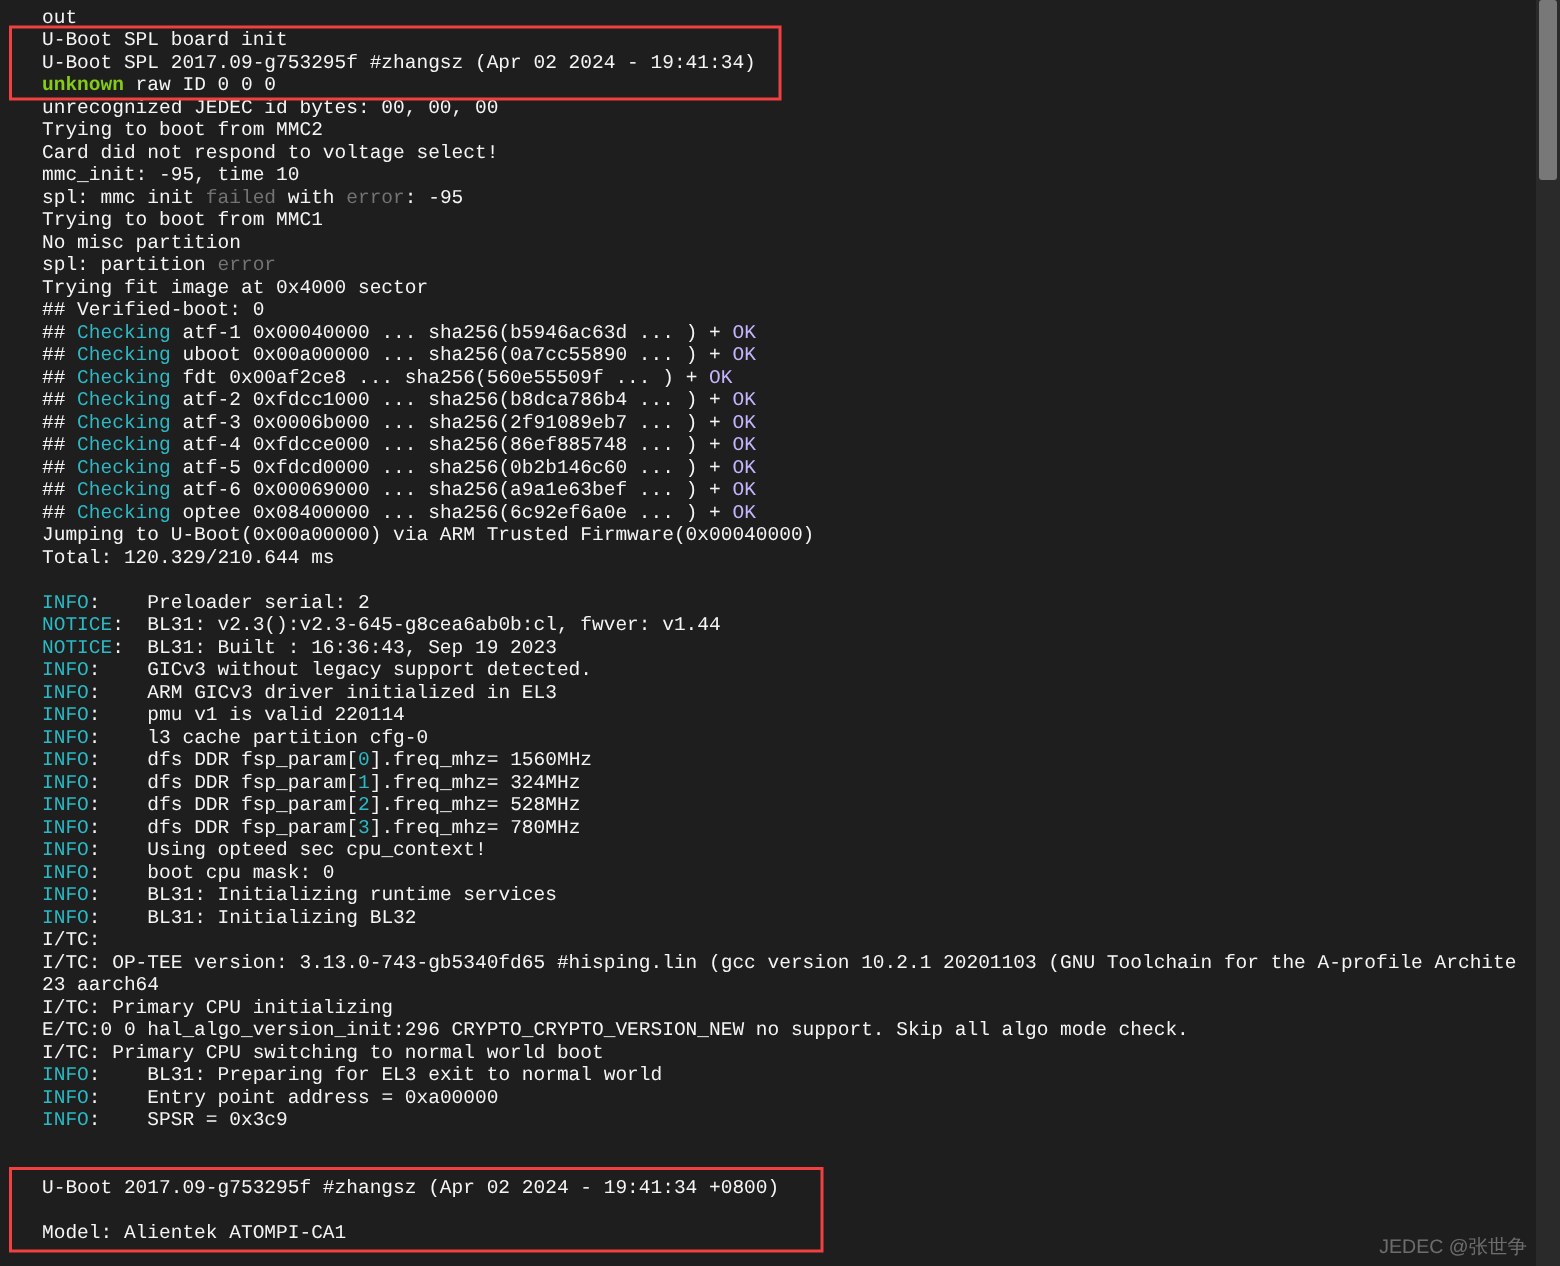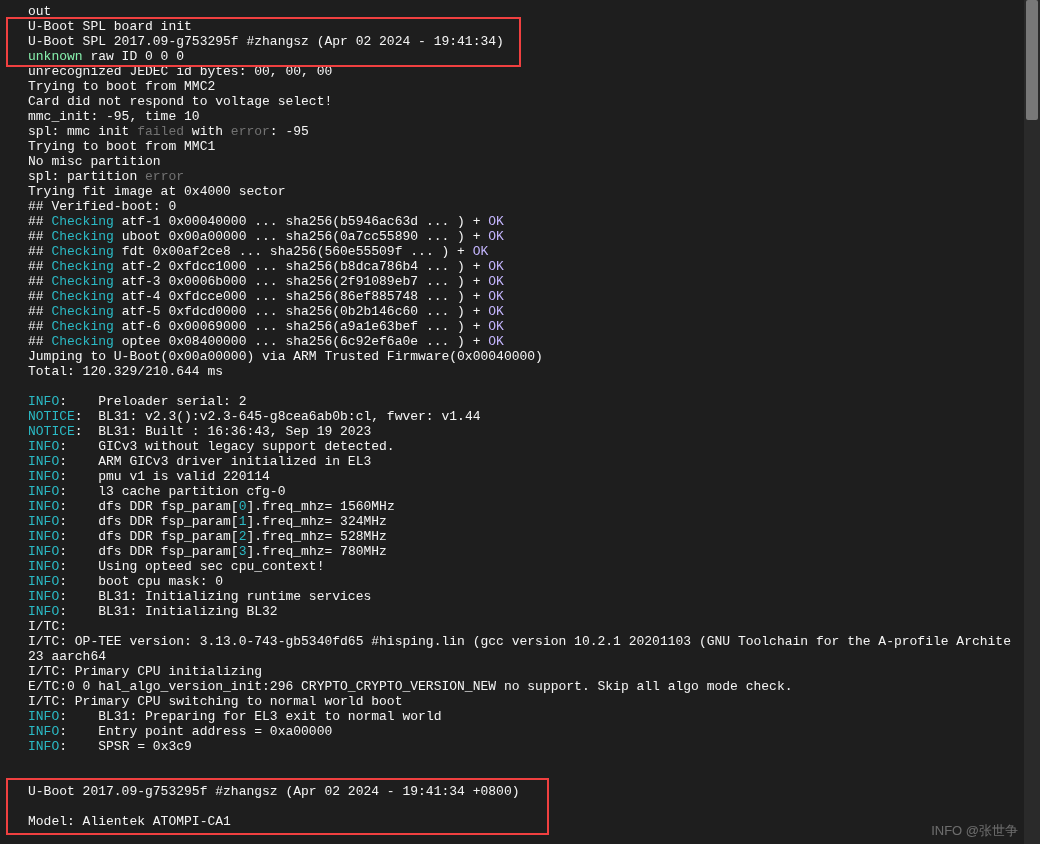--- a/index.html
+++ b/index.html
@@ -38,21 +38,21 @@
     left: 2px;
     width: 12px;
     height: 120px;
     background: #787878;
     border-radius: 2px;
   }
   .w { color: #f5f5f5; }
   .cyan { color: #2bbac5; }
   .green { color: #c4b5fd; }
   .red { color: #737373; }
-  .orange { color: #86efac; }
+  .orange { color: #84cc16; font-weight: bold; }
   .line { display: block; min-height: 15px; }
   .redbox1 {
     position: absolute;
     left: 6px;
     top: 17px;
     width: 515px;
     height: 50px;
     border: 2px solid #f04040;
     pointer-events: none;
   }
@@ -79,13 +79,13 @@
 
 <div class="terminal" id="term"><span class="line"><span class="w">out</span></span><span class="line"><span class="w">U-Boot SPL board init</span></span><span class="line"><span class="w">U-Boot SPL 2017.09-g753295f #zhangsz (Apr 02 2024 - 19:41:34)</span></span><span class="line"><span class="orange">unknown</span><span class="w"> raw ID 0 0 0</span></span><span class="line"><span class="w">unrecognized JEDEC id bytes: 00, 00, 00</span></span><span class="line"><span class="w">Trying to boot from MMC2</span></span><span class="line"><span class="w">Card did not respond to voltage select!</span></span><span class="line"><span class="w">mmc_init: -95, time 10</span></span><span class="line"><span class="w">spl: mmc init </span><span class="red">failed</span><span class="w"> with </span><span class="red">error</span><span class="w">: -95</span></span><span class="line"><span class="w">Trying to boot from MMC1</span></span><span class="line"><span class="w">No misc partition</span></span><span class="line"><span class="w">spl: partition </span><span class="red">error</span></span><span class="line"><span class="w">Trying fit image at 0x4000 sector</span></span><span class="line"><span class="w">## Verified-boot: 0</span></span><span class="line"><span class="w">## </span><span class="cyan">Checking</span><span class="w"> atf-1 0x00040000 ... sha256(b5946ac63d ... ) + </span><span class="green">OK</span></span><span class="line"><span class="w">## </span><span class="cyan">Checking</span><span class="w"> uboot 0x00a00000 ... sha256(0a7cc55890 ... ) + </span><span class="green">OK</span></span><span class="line"><span class="w">## </span><span class="cyan">Checking</span><span class="w"> fdt 0x00af2ce8 ... sha256(560e55509f ... ) + </span><span class="green">OK</span></span><span class="line"><span class="w">## </span><span class="cyan">Checking</span><span class="w"> atf-2 0xfdcc1000 ... sha256(b8dca786b4 ... ) + </span><span class="green">OK</span></span><span class="line"><span class="w">## </span><span class="cyan">Checking</span><span class="w"> atf-3 0x0006b000 ... sha256(2f91089eb7 ... ) + </span><span class="green">OK</span></span><span class="line"><span class="w">## </span><span class="cyan">Checking</span><span class="w"> atf-4 0xfdcce000 ... sha256(86ef885748 ... ) + </span><span class="green">OK</span></span><span class="line"><span class="w">## </span><span class="cyan">Checking</span><span class="w"> atf-5 0xfdcd0000 ... sha256(0b2b146c60 ... ) + </span><span class="green">OK</span></span><span class="line"><span class="w">## </span><span class="cyan">Checking</span><span class="w"> atf-6 0x00069000 ... sha256(a9a1e63bef ... ) + </span><span class="green">OK</span></span><span class="line"><span class="w">## </span><span class="cyan">Checking</span><span class="w"> optee 0x08400000 ... sha256(6c92ef6a0e ... ) + </span><span class="green">OK</span></span><span class="line"><span class="w">Jumping to U-Boot(0x00a00000) via ARM Trusted Firmware(0x00040000)</span></span><span class="line"><span class="w">Total: 120.329/210.644 ms</span></span><span class="line">&nbsp;</span><span class="line"><span class="cyan">INFO</span><span class="w">:    Preloader serial: 2</span></span><span class="line"><span class="cyan">NOTICE</span><span class="w">:  BL31: v2.3():v2.3-645-g8cea6ab0b:cl, fwver: v1.44</span></span><span class="line"><span class="cyan">NOTICE</span><span class="w">:  BL31: Built : 16:36:43, Sep 19 2023</span></span><span class="line"><span class="cyan">INFO</span><span class="w">:    GICv3 without legacy support detected.</span></span><span class="line"><span class="cyan">INFO</span><span class="w">:    ARM GICv3 driver initialized in EL3</span></span><span class="line"><span class="cyan">INFO</span><span class="w">:    pmu v1 is valid 220114</span></span><span class="line"><span class="cyan">INFO</span><span class="w">:    l3 cache partition cfg-0</span></span><span class="line"><span class="cyan">INFO</span><span class="w">:    dfs DDR fsp_param[</span><span class="cyan">0</span><span class="w">].freq_mhz= 1560MHz</span></span><span class="line"><span class="cyan">INFO</span><span class="w">:    dfs DDR fsp_param[</span><span class="cyan">1</span><span class="w">].freq_mhz= 324MHz</span></span><span class="line"><span class="cyan">INFO</span><span class="w">:    dfs DDR fsp_param[</span><span class="cyan">2</span><span class="w">].freq_mhz= 528MHz</span></span><span class="line"><span class="cyan">INFO</span><span class="w">:    dfs DDR fsp_param[</span><span class="cyan">3</span><span class="w">].freq_mhz= 780MHz</span></span><span class="line"><span class="cyan">INFO</span><span class="w">:    Using opteed sec cpu_context!</span></span><span class="line"><span class="cyan">INFO</span><span class="w">:    boot cpu mask: 0</span></span><span class="line"><span class="cyan">INFO</span><span class="w">:    BL31: Initializing runtime services</span></span><span class="line"><span class="cyan">INFO</span><span class="w">:    BL31: Initializing BL32</span></span><span class="line"><span class="w">I/TC:</span></span><span class="line"><span class="w">I/TC: OP-TEE version: 3.13.0-743-gb5340fd65 #hisping.lin (gcc version 10.2.1 20201103 (GNU Toolchain for the A-profile Archite</span></span><span class="line"><span class="w">23 aarch64</span></span><span class="line"><span class="w">I/TC: Primary CPU initializing</span></span><span class="line"><span class="w">E/TC:0 0 hal_algo_version_init:296 CRYPTO_CRYPTO_VERSION_NEW no support. Skip all algo mode check.</span></span><span class="line"><span class="w">I/TC: Primary CPU switching to normal world boot</span></span><span class="line"><span class="cyan">INFO</span><span class="w">:    BL31: Preparing for EL3 exit to normal world</span></span><span class="line"><span class="cyan">INFO</span><span class="w">:    Entry point address = 0xa00000</span></span><span class="line"><span class="cyan">INFO</span><span class="w">:    SPSR = 0x3c9</span></span><span class="line">&nbsp;</span><span class="line">&nbsp;</span><span class="line"><span class="w">U-Boot 2017.09-g753295f #zhangsz (Apr 02 2024 - 19:41:34 +0800)</span></span><span class="line">&nbsp;</span><span class="line"><span class="w">Model: Alientek ATOMPI-CA1</span></span></div>
 
 <div class="scrollbar">
   <div class="scroll-thumb"></div>
 </div>
 
 <div class="redbox1"></div>
 <div class="redbox2"></div>
 
-<div class="watermark">INFO @张世争</div>
+<div class="watermark">JEDEC @张世争</div>
 
 </body></html>

